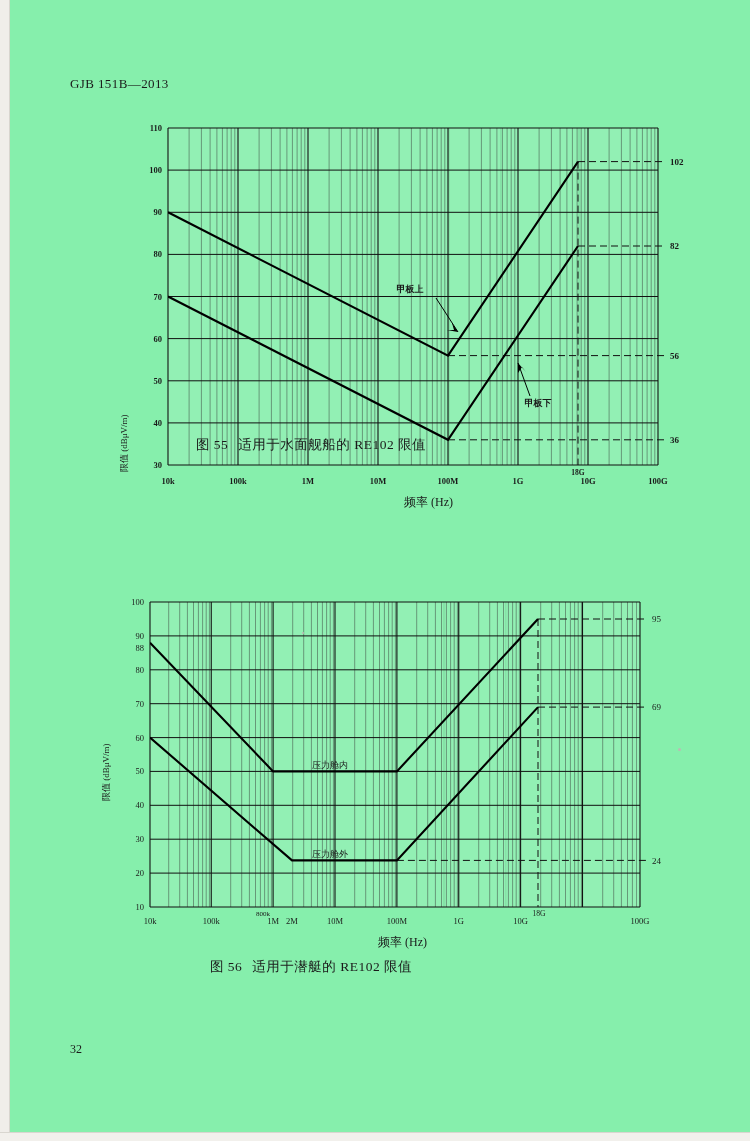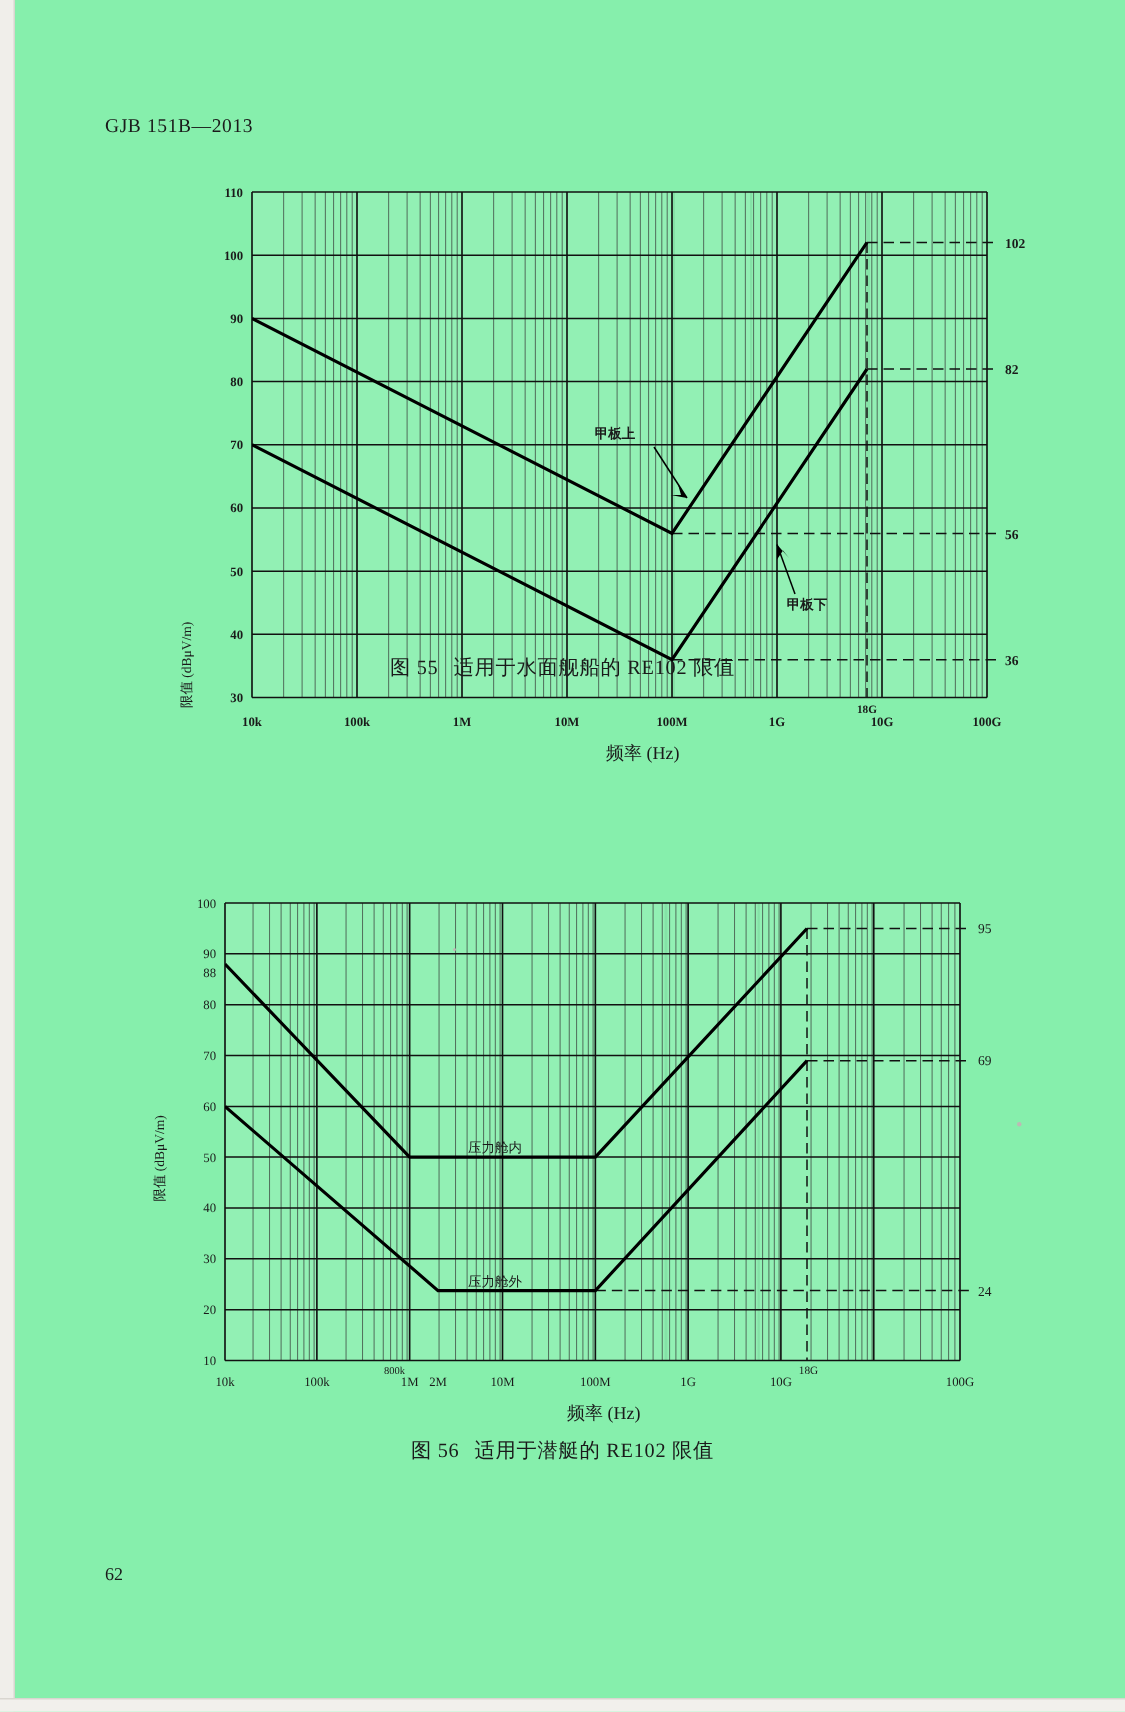--- a/index.html
+++ b/index.html
@@ -53,21 +53,21 @@
   }
 
   .figure {
     position: absolute;
   }
   #figure-55 { left: 0px; top: 112px; width: 750px; height: 440px; }
   #figure-56 { left: 0px; top: 586px; width: 750px; height: 400px; }
 
   .caption {
     position: absolute;
-    width: 750px;
+    width: 622px;
     text-align: center;
     font-size: 13.5px;
     letter-spacing: 0.5px;
   }
   #caption-55 { top: 436px; }
   #caption-56 { top: 958px; text-align: center; }
   .caption .cap-num { margin-right: 10px; }
 
   .plot-wrap { position: absolute; }
   svg { display: block; }
@@ -434,17 +434,17 @@
         </g>
       </svg>
     </div>
     <div class="xlabel" style="left:378px; top:348px;">频率 (Hz)</div>
   </div>
 
   <div class="caption" id="caption-56">
     <span class="cap-num">图 56</span><span>适用于潜艇的 RE102 限值</span>
   </div>
 
-  <div class="page-number">62</div>
+  <div class="page-number">32</div>
 
   <div class="speck" style="left:678px; top:748px; width:3px; height:3px;"></div>
   <div class="speck" style="left:302px; top:632px; width:2px; height:2px;"></div>
 </div>
 
 </body></html>

